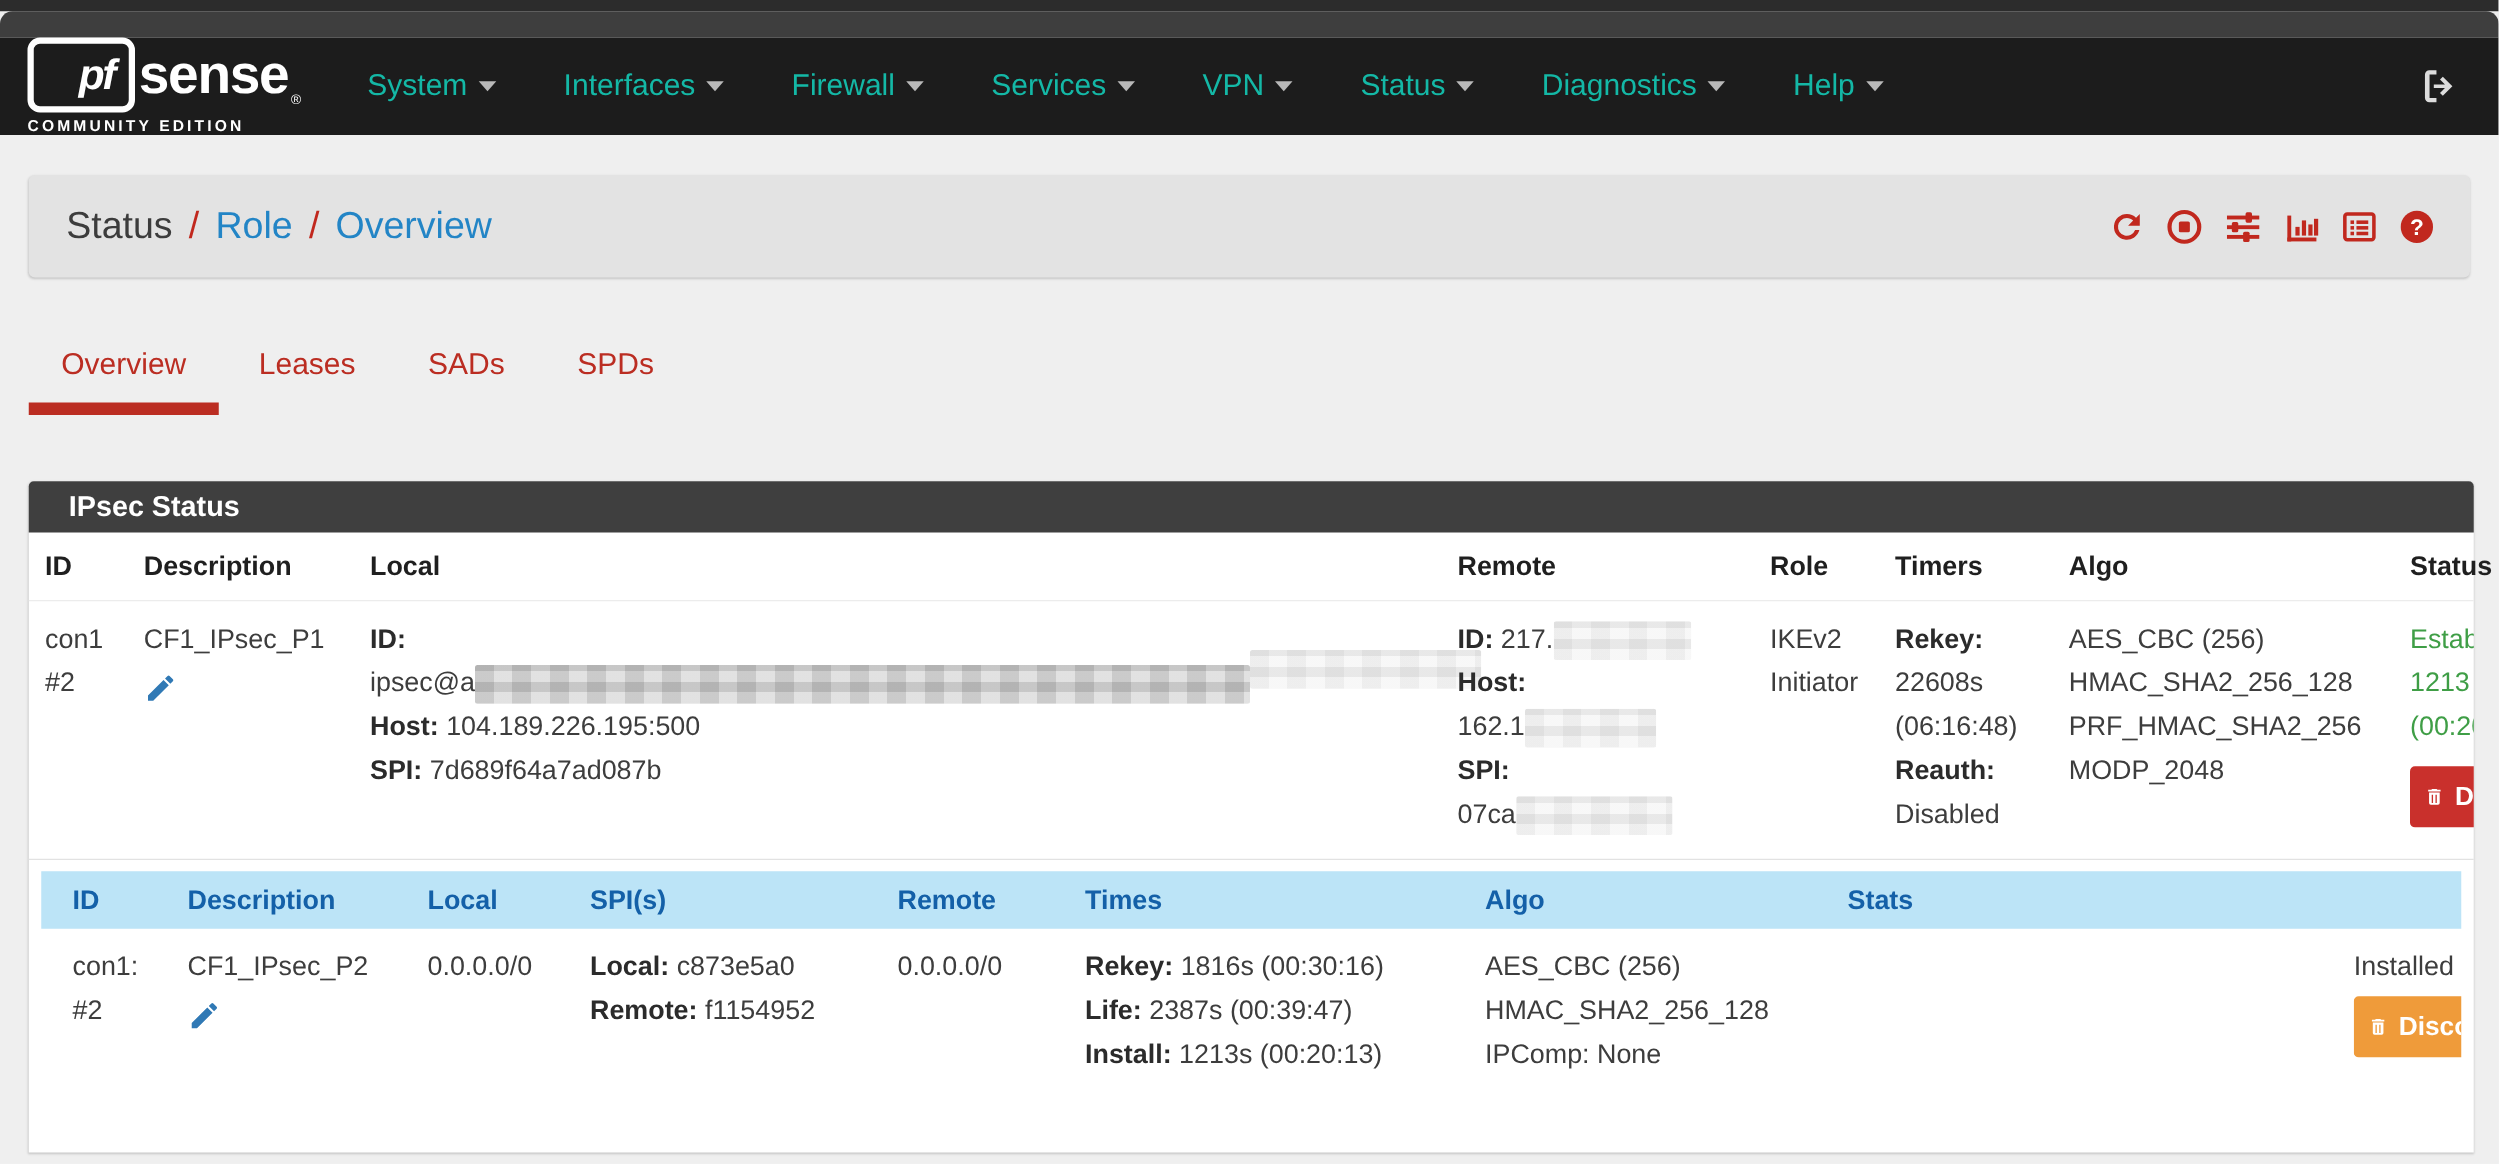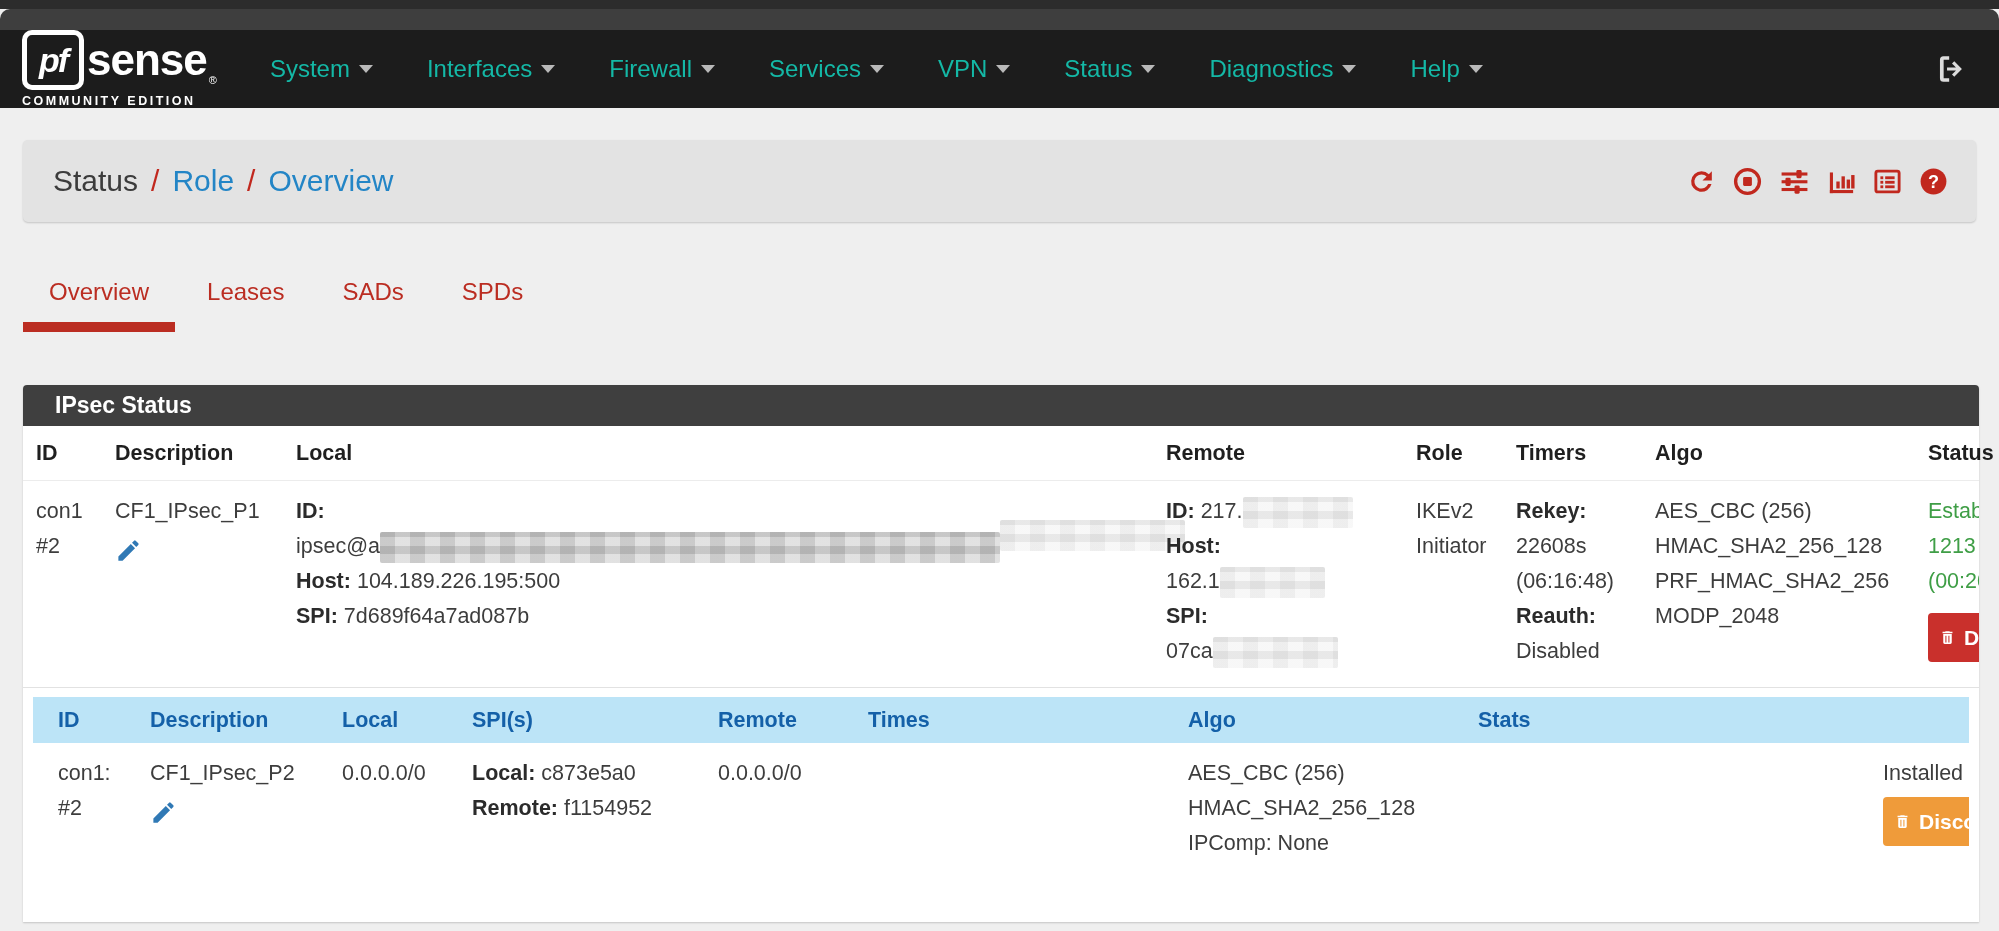--- a/index.html
+++ b/index.html
@@ -6,21 +6,21 @@
   #app{position:relative;width:1999px;height:931px;overflow:hidden;background:#efefef;}
 
   
   .strip1{position:absolute;top:0;left:0;width:100%;height:9px;background:#2c2c2c;}
   .strip2{position:absolute;top:9px;left:0;width:100%;height:21px;background:#3e3e3e;border-radius:10px 10px 0 0;}
 
   
   .navbar{position:absolute;top:30px;left:0;width:100%;height:78px;background:#1c1c1c;display:flex;align-items:center;}
   .brand{display:flex;flex-direction:column;margin-left:22px;text-decoration:none;cursor:pointer;}
   .brand-row{display:flex;align-items:center;}
-  .pfbox{display:inline-flex;align-items:center;justify-content:center;width:52px;height:50px;border:5px solid #fff;border-radius:10px;color:#fff;font-size:34px;font-weight:bold;font-style:italic;letter-spacing:-2px;}
+  .pfbox{display:inline-flex;align-items:center;justify-content:center;width:52px;height:50px;border:5px solid #fff;border-radius:10px;color:#fff;font-size:34px;font-weight:bold;font-style:italic;letter-spacing:-2px;padding-left:24px;}
   .sense{color:#fff;font-size:44px;font-weight:bold;letter-spacing:-1px;margin-left:3px;line-height:1;}
   .reg{color:#fff;font-size:11px;align-self:flex-end;margin:0 0 4px 2px;}
   .edition{color:#fff;font-size:12.5px;font-weight:bold;letter-spacing:2.5px;margin-top:4px;}
   .menu{list-style:none;display:flex;margin:0 0 0 26px;padding:0;}
   .menu li{color:#14b8a6;font-size:24px;padding:0 27px;display:flex;align-items:center;gap:9px;cursor:pointer;white-space:nowrap;}
   .caret{width:0;height:0;border-left:7px solid transparent;border-right:7px solid transparent;border-top:8px solid #b9b9b9;display:inline-block;}
   .signout{margin-left:auto;margin-right:30px;cursor:pointer;display:flex;}
 
   
   .breadcrumb-bar{position:absolute;top:140px;left:23px;width:1953px;height:82px;background:#e3e3e3;border-radius:5px;box-shadow:0 1px 2px rgba(0,0,0,.18);display:flex;align-items:center;}
@@ -296,20 +296,25 @@
         <div class="col m-local">
           <span>0.0.0.0/0</span>
         </div>
         <div class="col m-spis">
           <b>Local:</b> <span>c873e5a0</span><br>
           <b>Remote:</b> <span>f1154952</span>
         </div>
         <div class="col m-remote">
           <span>0.0.0.0/0</span>
         </div>
+        <div class="col m-times">
+          <b>Rekey:</b> <span>1816s (00:30:16)</span><br>
+          <b>Life:</b> <span>2387s (00:39:47)</span><br>
+          <b>Install:</b> <span>1213s (00:20:13)</span>
+        </div>
         <div class="col m-algo">
           <span>AES_CBC (256)</span><br>
           <span>HMAC_SHA2_256_128</span><br>
           <span>IPComp: None</span>
         </div>
         <div class="col m-status">
           <span>Installed</span><br>
           <span class="btn btn-warning">
             <svg width="17" height="19" viewBox="0 0 24 24">
                 <path fill="#fff" d="M6 19a2 2 0 0 0 2 2h8a2 2 0 0 0 2-2V7H6v12zM9 9.5h1.5V19H9V9.5zm4.25 0h1.5V19h-1.5V9.5zM19 4h-3.5l-1-1h-5l-1 1H5v2h14V4z"></path>

